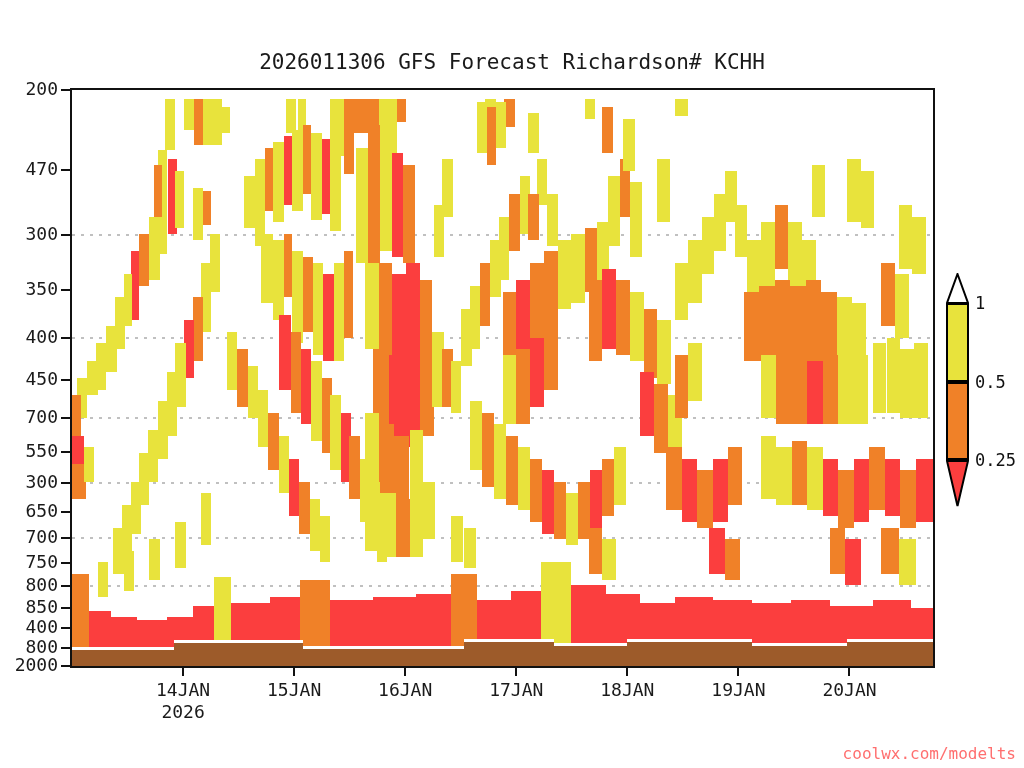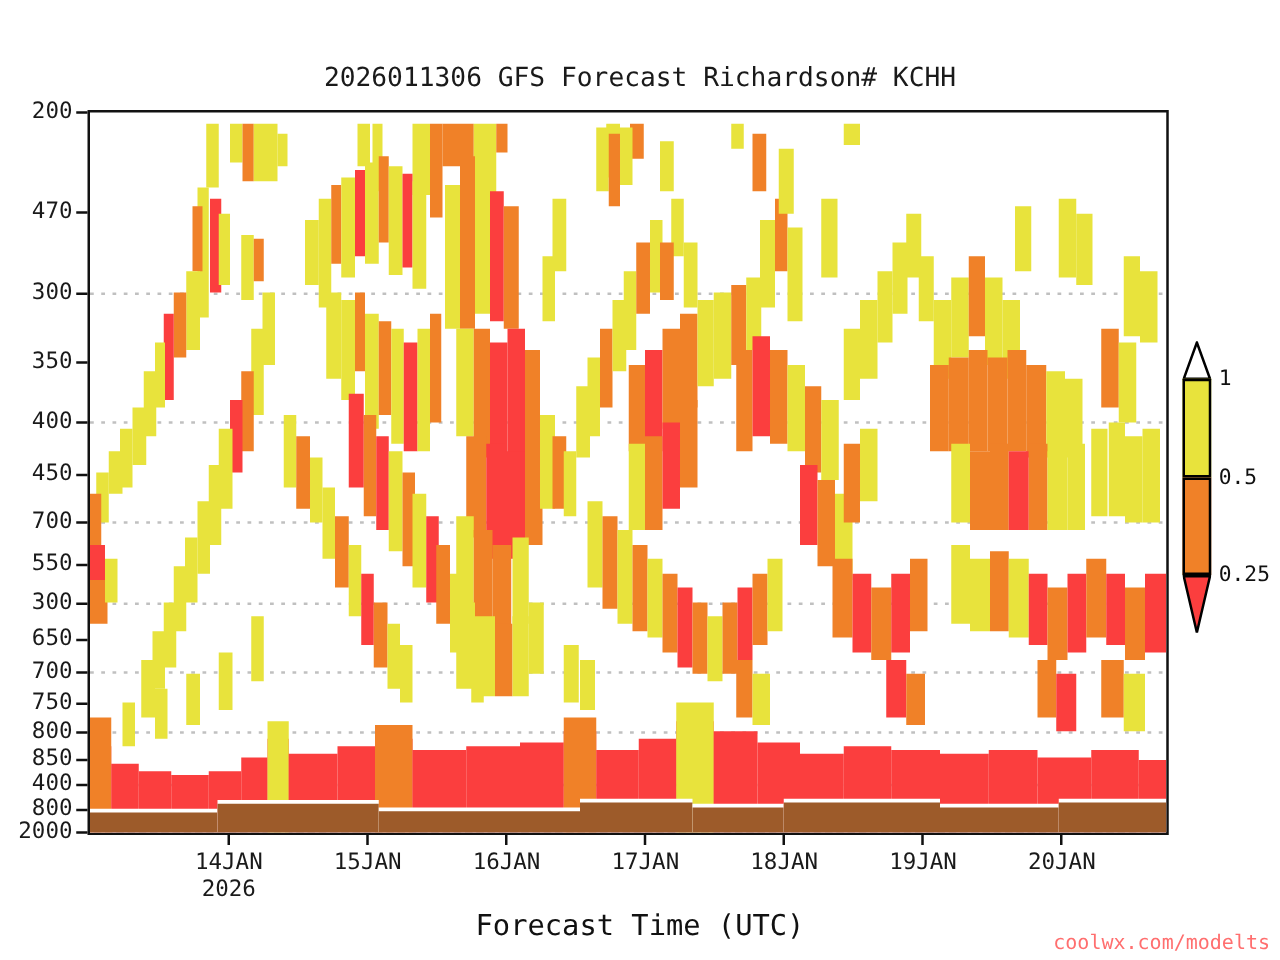--- a/index.html
+++ b/index.html
@@ -487,21 +487,20 @@
       </div>
       <div class="x-tick" style="left: 668.414px;">
         <div class="tick-mark"></div>
         <div class="tick-label">19JAN</div>
       </div>
       <div class="x-tick" style="left: 779.483px;">
         <div class="tick-mark"></div>
         <div class="tick-label">20JAN</div>
       </div>
     </div>
-  <div class="x-axis-title">Forecast Time (UTC)</div>
 
   <div class="colorbar" id="colorbar">
       <div style="position: absolute; left: 0px; top: -30px; width: 0px; height: 0px; border-left: 11.5px solid transparent; border-right: 11.5px solid transparent; border-bottom: 30px solid rgb(255, 255, 255);"></div>
       <div>
         <svg width="23" height="31" style="position:absolute;left:0;top:-30px;">
           <polygon points="11.5,1 22,30 1,30" fill="#ffffff" stroke="#000" stroke-width="2"></polygon>
         </svg>
       </div>
       <div class="cb-band" style="top: 0px; height: 78.5px; background: rgb(232, 227, 60);"></div>
       <div class="cb-band" style="top: 78.5px; height: 78.5px; background: rgb(240, 129, 40);"></div>

